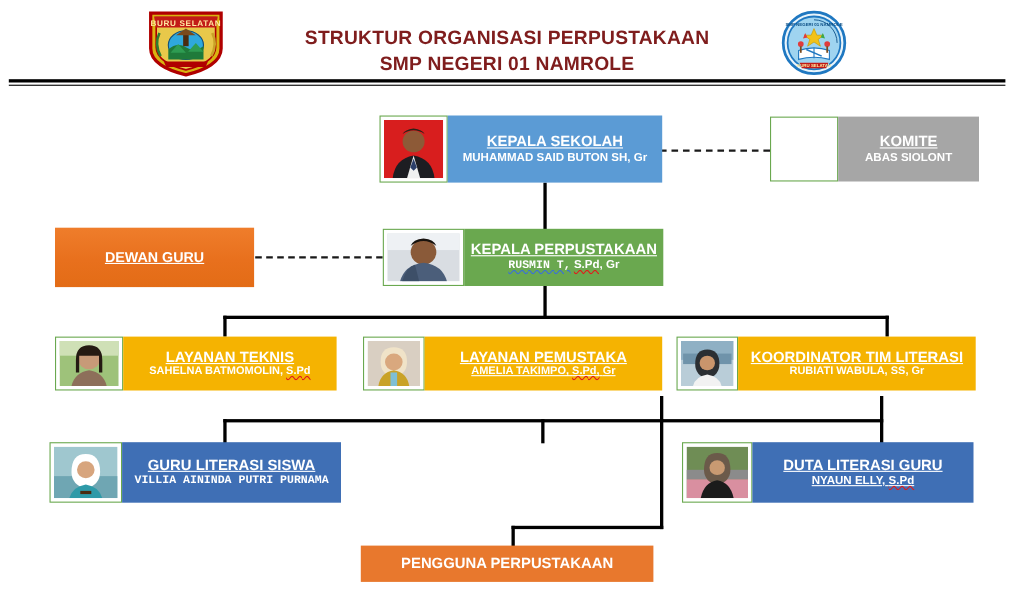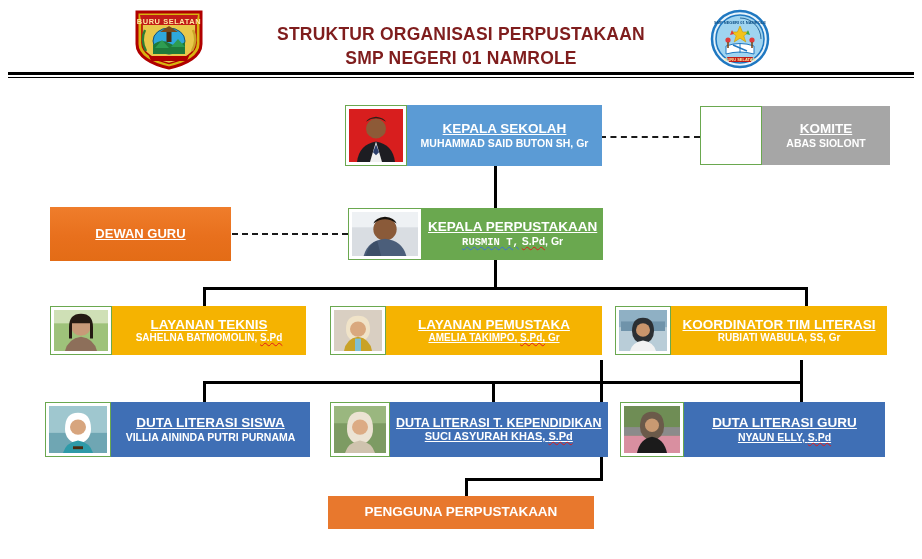--- a/index.html
+++ b/index.html
@@ -346,45 +346,25 @@
           <rect width="58" height="49" fill="#9fc7cf"></rect>
           <rect y="28" width="58" height="21" fill="#6fa6b3"></rect>
           <path d="M29 7 Q42 7 42 24 Q42 36 29 40 Q16 36 16 24 Q16 7 29 7 Z" fill="#ffffff"></path>
           <circle cx="29" cy="22" r="8" fill="#d7a57e"></circle>
           <path d="M14 49 Q17 38 29 36 Q41 38 44 49 Z" fill="#2e9aa8"></path>
           <rect x="24" y="42" width="10" height="3" fill="#4a2b10"></rect>
         </svg>
       </div>
     </div>
     <div class="label c-dblue">
-      <span class="role" style="font-size:13.5px;">DUTA LITERASI SISWA</span>
-      <span class="person" style="font-size:10.5px;">VILLIA AININDA PUTRI PURNAMA</span>
-    </div>
-  </div>
-
-  <div class="node" style="left:330px; top:402px; width:265px; height:55px;">
-    <div class="photo" style="width:60px;">
-      <div class="photo-inner">
-        <svg viewBox="0 0 52 49" preserveAspectRatio="none" style="width:100%;height:100%;display:block;">
-          <rect width="52" height="49" fill="#7d9b63"></rect>
-          <rect y="0" width="52" height="18" fill="#9ab77f"></rect>
-          <path d="M26 6 Q39 6 39 24 Q39 37 26 41 Q13 37 13 24 Q13 6 26 6 Z" fill="#ece3d3"></path>
-          <circle cx="26" cy="22" r="8" fill="#dcab84"></circle>
-          <path d="M11 49 Q14 38 26 36 Q38 38 41 49 Z" fill="#cfc3ae"></path>
-        </svg>
-      </div>
-    </div>
-    <div class="label c-dblue">
-      <span class="role" style="font-size:12.5px;">DUTA LITERASI T. KEPENDIDIKAN</span>
-      <span class="person ul" style="font-size:11px;">
-        <span>SUCI ASYURAH KHAS,</span>
-        <span class="sq-red">S.Pd</span>
-      </span>
-    </div>
-  </div>
+      <span class="role" style="font-size:13.5px;">GURU LITERASI SISWA</span>
+      <span class="person" style="font-size:10.5px;font-family:Liberation Mono, monospace;">VILLIA AININDA PUTRI PURNAMA</span>
+    </div>
+  </div>
+
 
   <div class="node" style="left:620px; top:402px; width:265px; height:55px;">
     <div class="photo" style="width:64px;">
       <div class="photo-inner">
         <svg viewBox="0 0 56 49" preserveAspectRatio="none" style="width:100%;height:100%;display:block;">
           <rect width="56" height="49" fill="#6f8d55"></rect>
           <rect y="22" width="56" height="9" fill="#8b8b8b"></rect>
           <rect y="31" width="56" height="18" fill="#d98fa0"></rect>
           <path d="M28 6 Q40 6 40 22 Q40 33 28 37 Q16 33 16 22 Q16 6 28 6 Z" fill="#6b5a4a"></path>
           <circle cx="28" cy="20" r="7" fill="#c99a72"></circle>

